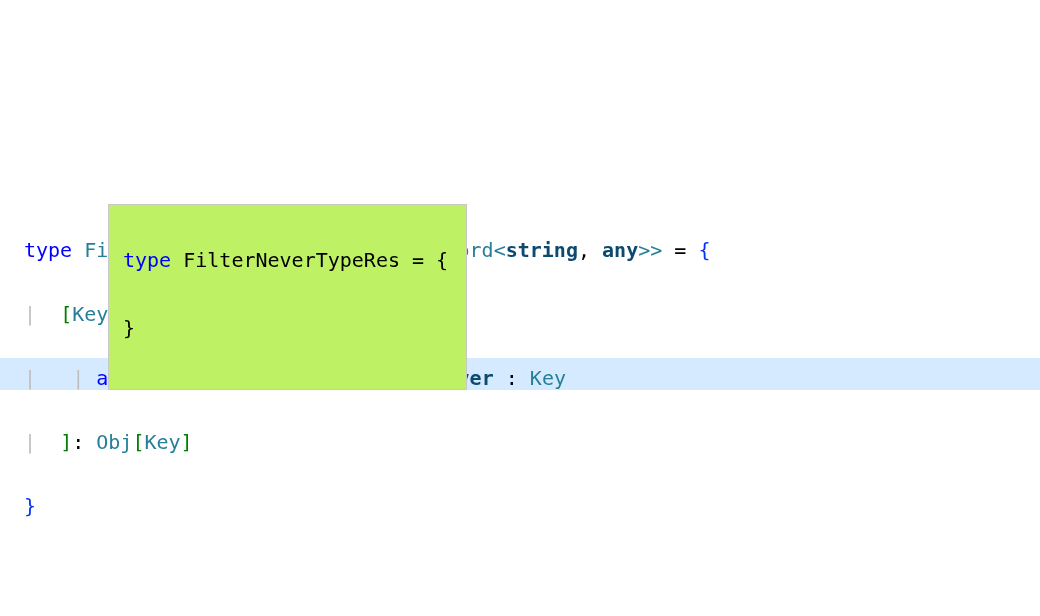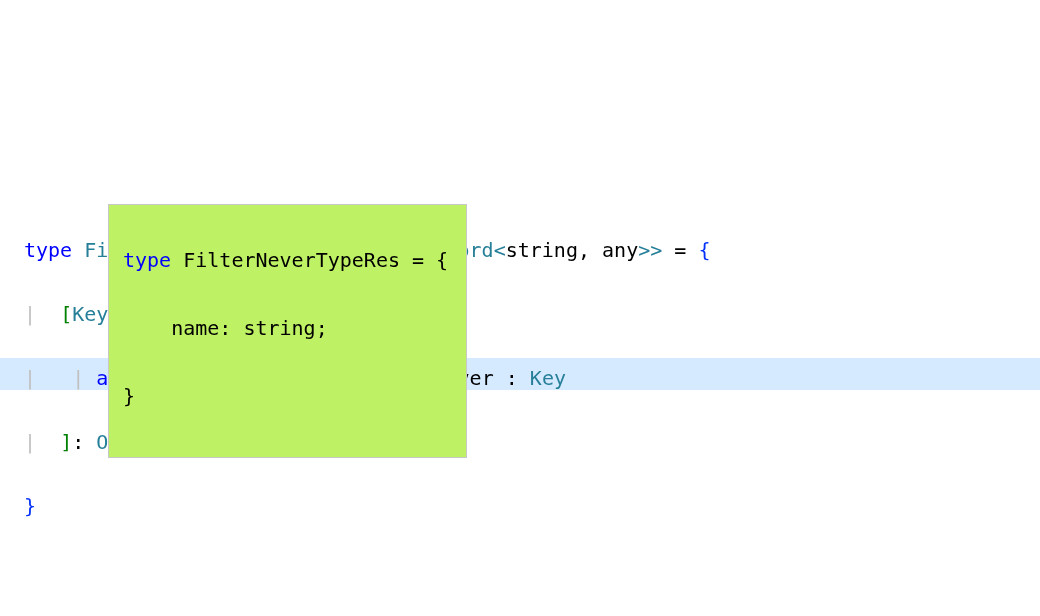--- a/index.html
+++ b/index.html
@@ -14,21 +14,21 @@
     width: 1040px;
     height: 616px;
     padding: 10px 0 0 24px;
     overflow: hidden;
   }
   .line { display: block; position: relative; }
   .kw { color: #0000ff; }
   .typename { color: #267f99; }
   .param { color: #267f99; }
   .angle { color: #267f99; }
-  .red { color: #000000; }
+  .red { color: #0c4a6e; font-weight: bold; }
   .green { color: #008000; }
   .black { color: #000000; }
   .brace-blue { color: #0431fa; }
   .gutter { color: #c0c0c0; }
   .highlight-line {
     position: absolute;
     left: 0;
     right: 0;
     height: 32px;
     top: 358px;
@@ -70,18 +70,17 @@
 
 
 
 
 
 
 </div>
 
 <div class="tooltip">
 <span class="line"><span class="kw">type</span> <span class="black">FilterNeverTypeRes</span><span class="black"> = </span><span class="black">{</span></span>
-<span class="line"><span class="black">    name: string;</span></span>
 <span class="line"><span class="black">}</span></span>
 </div>
 
 
 
 
 </body></html>

